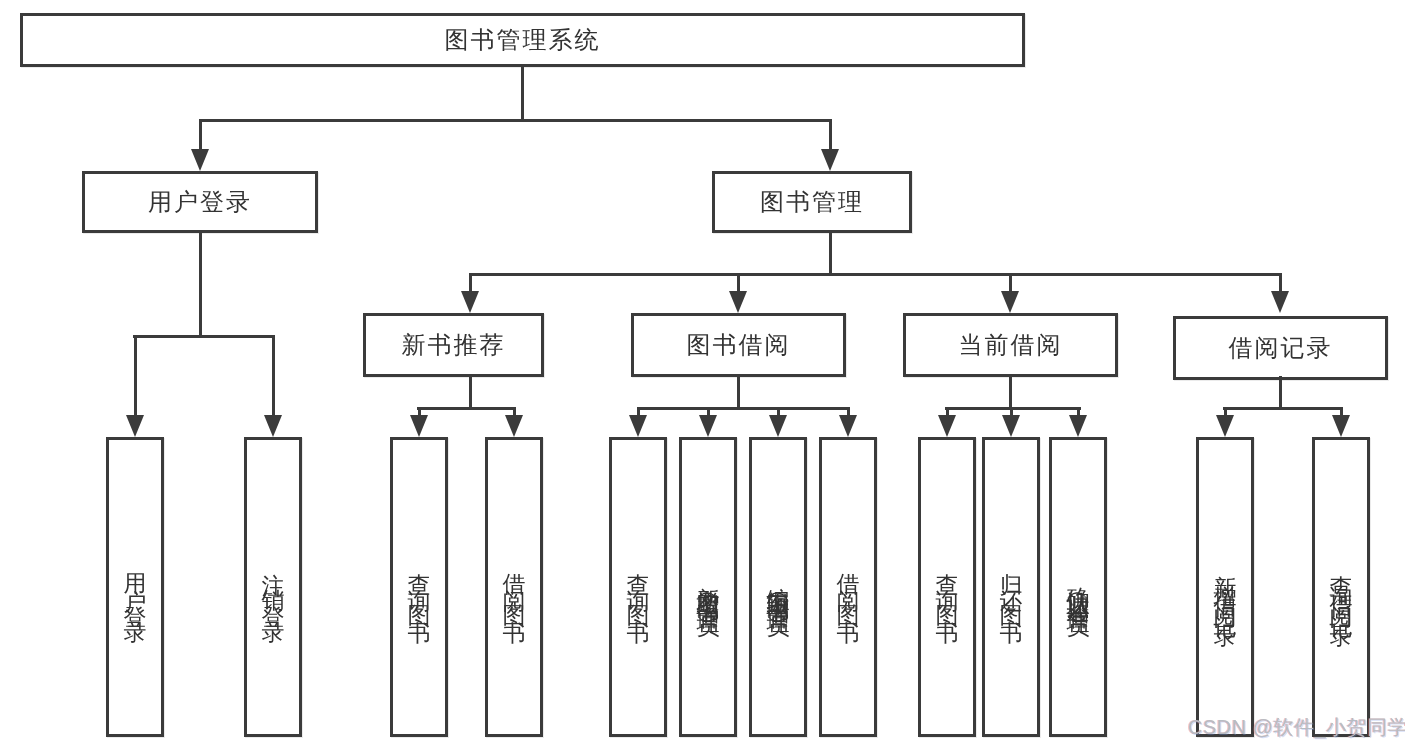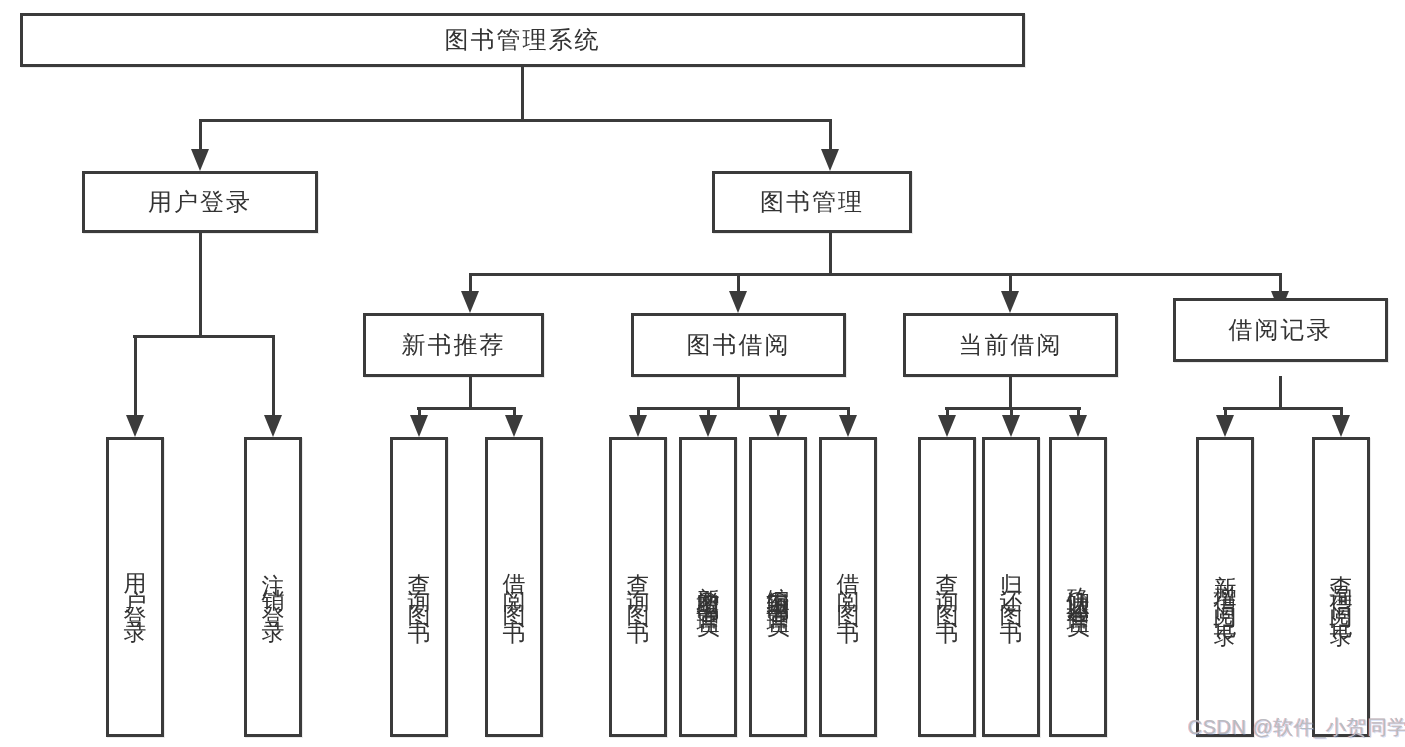--- a/index.html
+++ b/index.html
@@ -104,21 +104,21 @@
 
   <div class="node" style="left:363px;top:313px;width:181px;height:64px">
     <span class="lbl">新书推荐</span>
   </div>
   <div class="node" style="left:631px;top:313px;width:215px;height:64px">
     <span class="lbl">图书借阅</span>
   </div>
   <div class="node" style="left:903px;top:313px;width:215px;height:64px">
     <span class="lbl">当前借阅</span>
   </div>
-  <div class="node" style="left:1173px;top:298px;width:215px;height:64px">
+  <div class="node" style="left:1173px;top:316px;width:215px;height:64px">
     <span class="lbl">借阅记录</span>
   </div>
 
   <div class="vl" style="left:469px;top:376px;height:34px"></div>
   <div class="hl" style="left:417px;top:407px;width:99px"></div>
   <div class="vl" style="left:418px;top:407px;height:9px"></div>
   <div class="ah" style="left:410px;top:415px"></div>
   <div class="vl" style="left:513px;top:407px;height:9px"></div>
   <div class="ah" style="left:505px;top:415px"></div>
 

